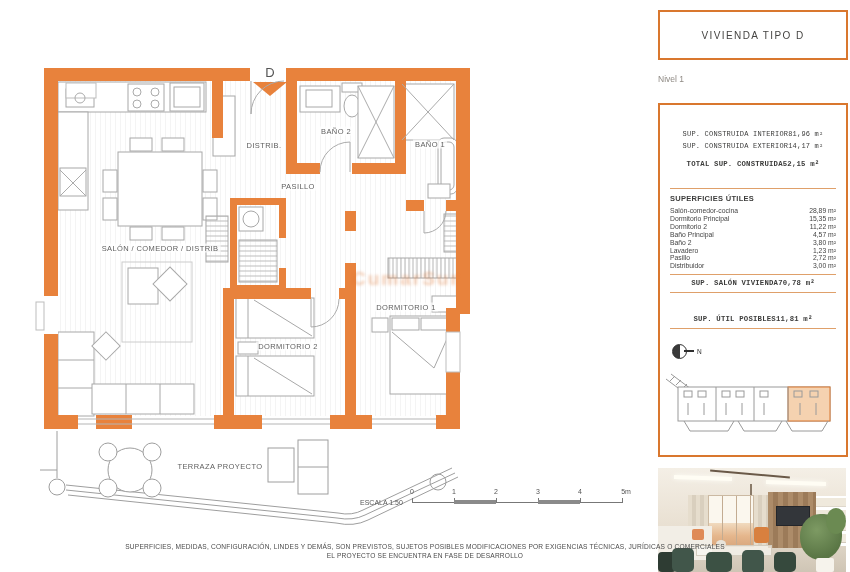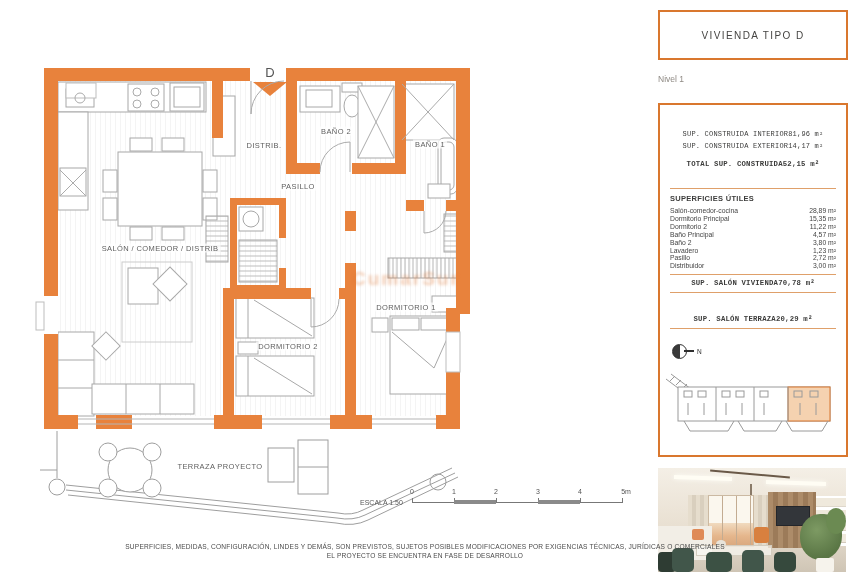--- a/index.html
+++ b/index.html
@@ -284,22 +284,22 @@
           <span>3,00 m²</span>
         </div>
     </div>
     <i class="sep" style="top:169px;"></i>
     <div class="srow" style="top:174px;">
       <b>SUP. SALÓN VIVIENDA</b>
       <b>70,78 m²</b>
     </div>
     <i class="sep" style="top:187px;"></i>
     <div class="srow" style="top:210px;">
-      <b>SUP. SALÓN TERRAZA</b>
-      <b>20,29 m²</b>
+      <b>SUP. ÚTIL POSIBLES</b>
+      <b>11,81 m²</b>
     </div>
     <i class="sep" style="top:223px;"></i>
 
     <div class="north" style="top:239px;">
       <span class="circ"></span>
       <span class="nl">N</span>
     </div>
 
     <svg width="178" height="78" viewBox="0 0 178 78" style="position:absolute;left:4px;top:268px;">
       <g fill="none" stroke="#9a9a9a" stroke-width="1">

